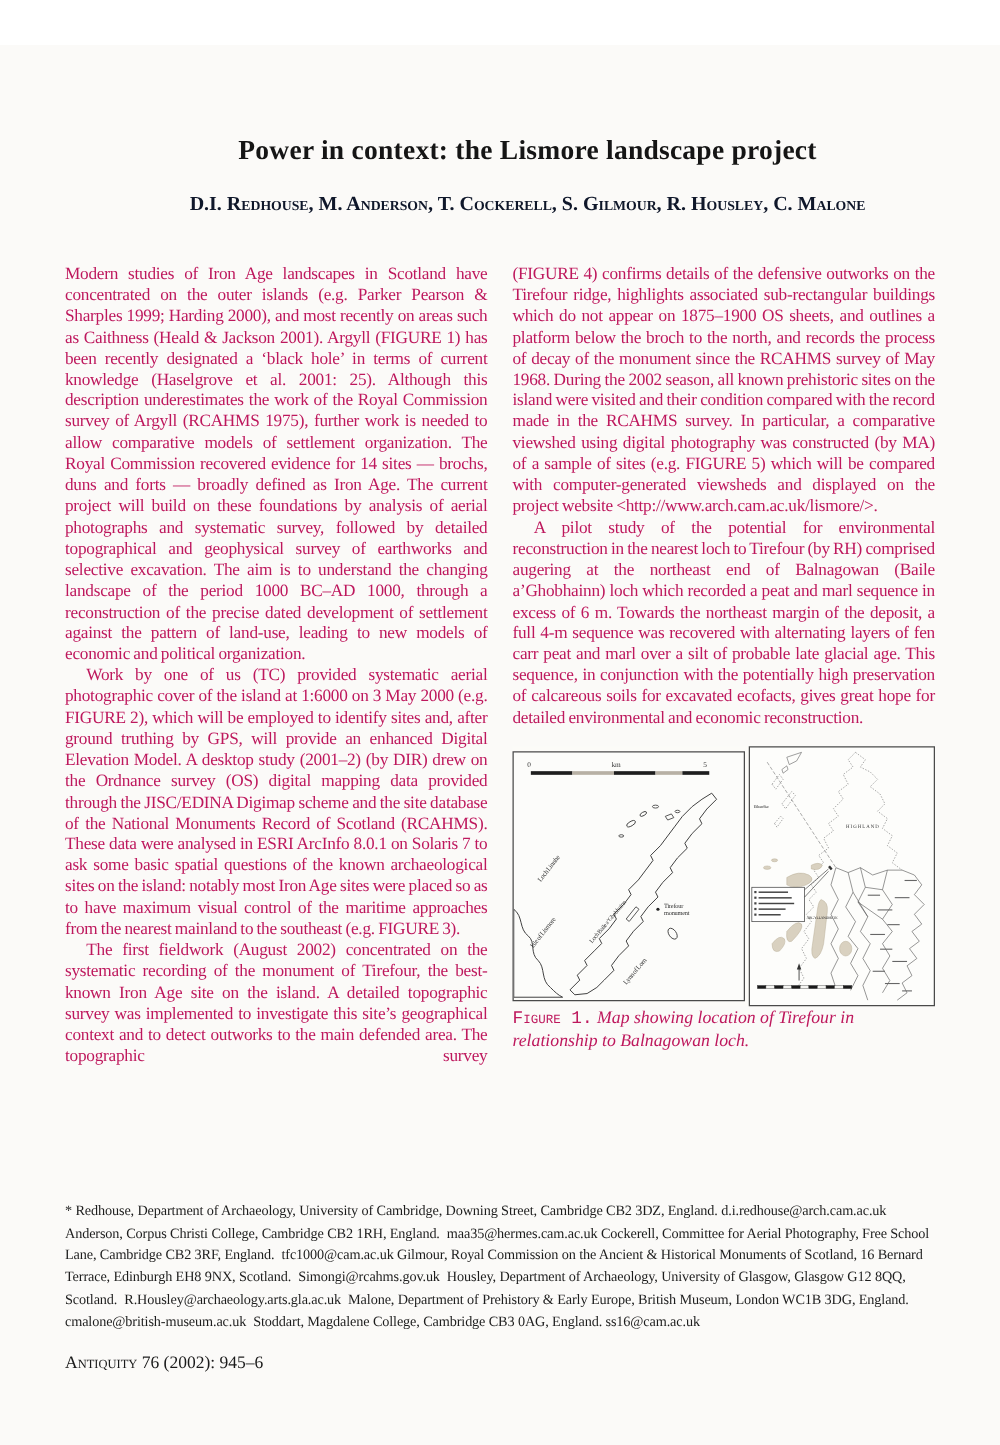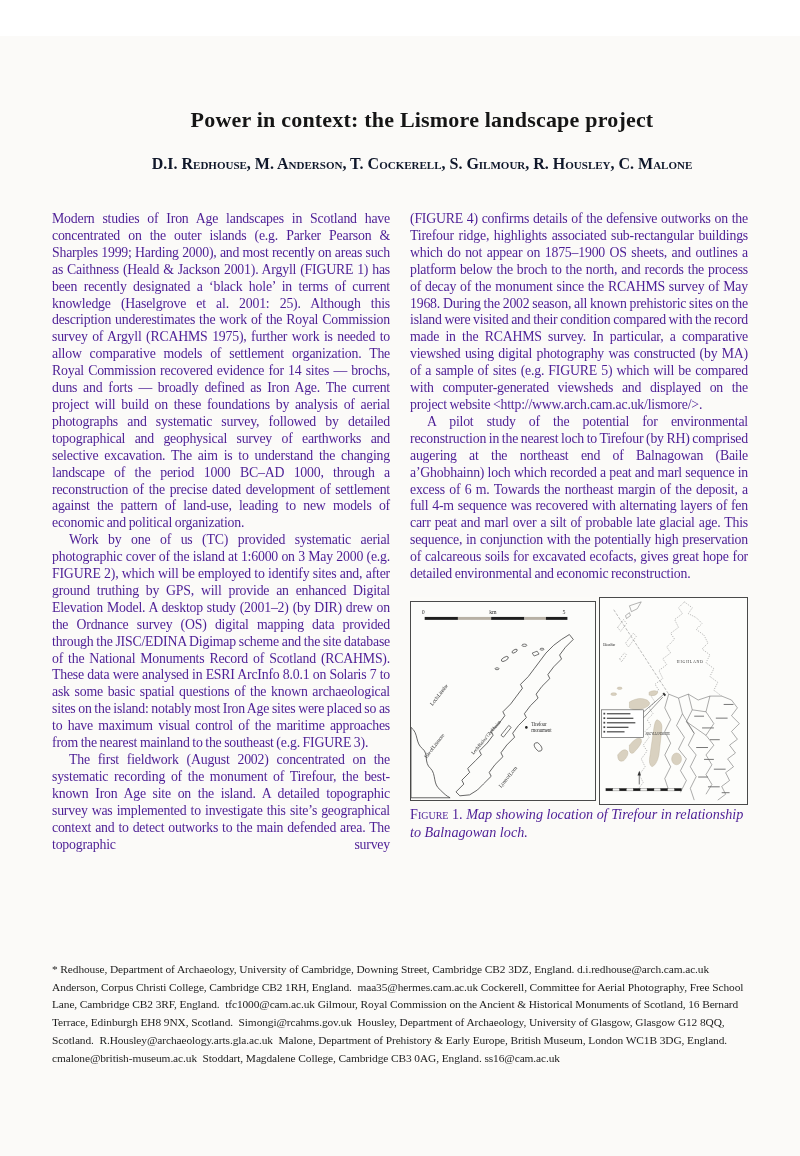--- a/index.html
+++ b/index.html
@@ -18,37 +18,37 @@
     position:absolute;top:152px;left:0;width:100%;text-align:center;
     font-variant:small-caps;font-weight:bold;font-size:16px;line-height:23px;color:#0f172a;
   }
   .cols{
     position:absolute;left:52px;top:211px;width:697px;
     display:flex;gap:20px;
   }
   .col{
     width:338px;
     font-size:13.8px;line-height:16.9px;text-align:justify;
-    letter-spacing:-.2px;word-spacing:-.6px;hyphens:auto;color:#4c1d95;
+    letter-spacing:-.2px;word-spacing:-.6px;hyphens:auto;color:#be185d;
   }
   .col p{margin:0;}
   .col p.indent{text-indent:17px;}
   .col p.cont{text-align-last:justify;}
   .figurebox{
     margin-top:14px;display:flex;align-items:flex-start;
     background:#fcfbf8;
   }
   .figurebox svg{display:block;}
   .panel-left{border:1px solid #4a4a4a;background:#fcfcfa;margin-top:4px;}
   .panel-right{border:1px solid #4a4a4a;background:#fdfdfb;margin-left:3px;}
   .figcaption{
     margin-top:9px;font-size:14.2px;line-height:18px;font-style:italic;
     text-align:left;letter-spacing:0;word-spacing:0;
   }
-  .figcaption .figlabel{font-style:normal;font-variant:small-caps;}
+  .figcaption .figlabel{font-style:normal;font-variant:small-caps;font-family:Liberation Mono, monospace;}
   .bottom{
     position:absolute;left:52px;top:961px;width:699px;
   }
   .footnote{
     font-size:11.4px;line-height:17.7px;letter-spacing:-.1px;color:#1d1d1d;
     text-align:left;margin:0;
   }
   .journal-line{
     margin-top:16px;font-size:14px;font-variant:small-caps;color:#1a1a1a;
   }
@@ -213,14 +213,15 @@
           </g>
         </svg>
       </div>
 
       <p class="figcaption"><span class="figlabel">Figure 1.</span><span> Map showing location of Tirefour in relationship to Balnagowan loch.</span></p>
     </div>
   </div>
 
   <div class="bottom">
     <p class="footnote">* Redhouse, Department of Archaeology, University of Cambridge, Downing Street, Cambridge CB2 3DZ, England. d.i.redhouse@arch.cam.ac.uk Anderson, Corpus Christi College, Cambridge CB2 1RH, England. maa35@hermes.cam.ac.uk Cockerell, Committee for Aerial Photography, Free School Lane, Cambridge CB2 3RF, England. tfc1000@cam.ac.uk Gilmour, Royal Commission on the Ancient &amp; Historical Monuments of Scotland, 16 Bernard Terrace, Edinburgh EH8 9NX, Scotland. Simongi@rcahms.gov.uk Housley, Department of Archaeology, University of Glasgow, Glasgow G12 8QQ, Scotland. R.Housley@archaeology.arts.gla.ac.uk Malone, Department of Prehistory &amp; Early Europe, British Museum, London WC1B 3DG, England. cmalone@british-museum.ac.uk Stoddart, Magdalene College, Cambridge CB3 0AG, England. ss16@cam.ac.uk</p>
+    <div class="journal-line">Antiquity 76 (2002): 945–6</div>
   </div>
 </div>
 
 </body></html>

